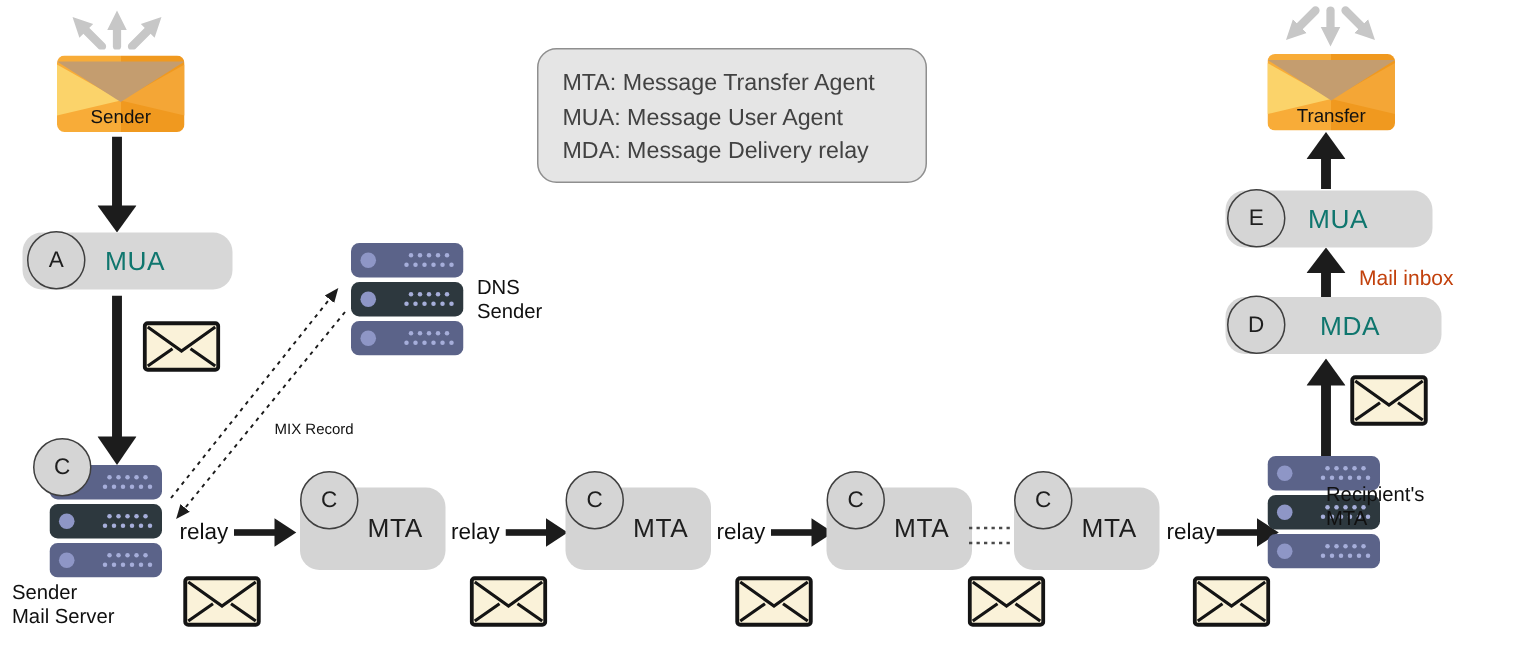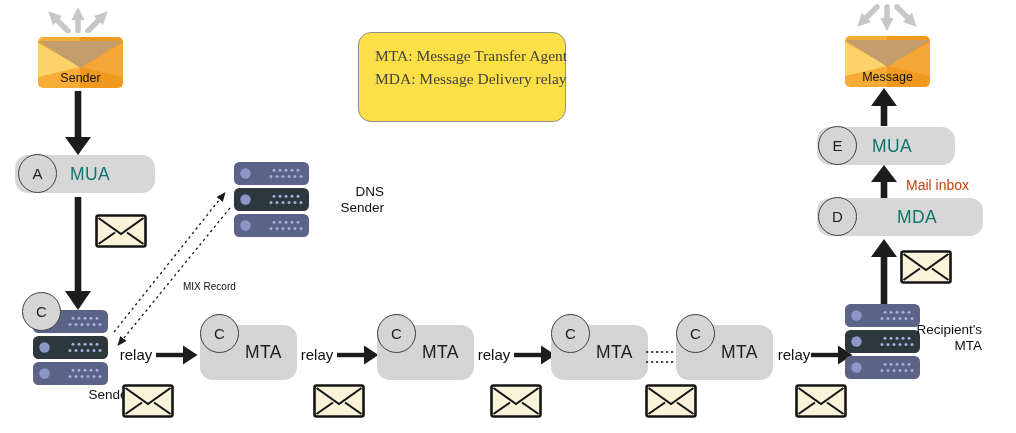--- a/index.html
+++ b/index.html
@@ -17,30 +17,30 @@
     position:absolute;width:97px;height:55px;background:#d4d4d4;border-radius:13px;
     display:flex;align-items:center;justify-content:center;box-sizing:border-box;padding-left:30px;
   }
   .mta .lbl{font-size:17.5px;letter-spacing:.4px;color:#1e1e1e;}
   .badge{
     position:absolute;width:39px;height:39px;border-radius:50%;
     background:#d5d5d5;border:1.6px solid #3f3f3f;box-sizing:border-box;
     display:flex;align-items:center;justify-content:center;
     font-size:15px;color:#1e1e1e;
   }
-  .small-label{font-size:13.5px;line-height:1.22;color:#101010;text-align:right;}
+  .small-label{font-size:13.5px;line-height:1.22;color:#101010;text-align:left;}
   .relay{position:absolute;font-size:15px;color:#101010;width:44px;text-align:center;}
   .env-label{
     position:absolute;left:0;right:0;bottom:3px;text-align:center;
     font-size:12.5px;color:#111;
   }
   .legend{
-    position:absolute;left:358px;top:32px;width:208px;height:90px;
-    border:1.5px solid #8f8f8f;border-radius:13px;background:#fde047;
-    box-sizing:border-box;padding:12px 0 0 16px;font-family:Liberation Serif, serif;
+    position:absolute;left:358px;top:32px;width:260px;height:90px;
+    border:1.5px solid #8f8f8f;border-radius:13px;background:#e5e5e5;
+    box-sizing:border-box;padding:12px 0 0 16px;
   }
   .legend div{font-size:15.5px;line-height:22.5px;color:#424242;white-space:nowrap;}
 </style>
 </head>
 <body>
 
 <div id="stage">
 
   <svg width="0" height="0" style="position:absolute" aria-hidden="true">
     <defs>
@@ -166,20 +166,21 @@
             <circle cx="55" cy="14.5" r="1.5"></circle>
             <circle cx="61" cy="14.5" r="1.5"></circle>
             <circle cx="67" cy="14.5" r="1.5"></circle>
         </g>
       </g>
     </svg>
   </div>
   <div class="badge" style="left:22px;top:292px">C</div>
   <div class="abs small-label" style="left:8px;top:387px;width:124px">
     <div>Sender</div>
+    <div>Mail Server</div>
   </div>
 
   <div class="abs" style="left:234px;top:162px">
     <svg width="75" height="75">
       <g>
         <rect y="0" width="75" height="23" rx="5.5" fill="#5b6389"></rect>
         <circle cx="11.5" cy="11.5" r="5.2" fill="#8e96c6"></circle>
         <g fill="#a6aeda">
           <circle cx="40" cy="8.2" r="1.5"></circle>
             <circle cx="46" cy="8.2" r="1.5"></circle>
@@ -230,20 +231,21 @@
       </g>
     </svg>
   </div>
   <div class="abs small-label" style="left:318px;top:184px;width:66px">
     <div>DNS</div>
     <div>Sender</div>
   </div>
 
   <div class="legend">
     <div>MTA: Message Transfer Agent</div>
+    <div>MUA: Message User Agent</div>
     <div>MDA: Message Delivery relay</div>
   </div>
 
   <span class="relay" style="left:114px;top:346px">relay</span>
   <div class="abs" style="left:156px;top:345px">
     <svg width="42" height="20">
         <rect x="0" y="7.8" width="28" height="4.4" fill="#1c1c1c"></rect>
         <polygon points="27,0.5 41.5,10 27,19.5" fill="#1c1c1c"></polygon>
       </svg>
   </div>
@@ -402,21 +404,21 @@
     </svg>
   </div>
   <div class="abs" style="left:900px;top:250px">
     <svg width="52" height="34">
       <rect x="1.5" y="1.5" width="49" height="31" rx="2" fill="#faf2d9" stroke="#141414" stroke-width="2.6"></rect>
       <path d="M3.5,4 L26,20 L48.5,4" fill="none" stroke="#141414" stroke-width="2.1"></path>
       <path d="M3.5,30 L20,18.5 M48.5,30 L32,18.5" fill="none" stroke="#141414" stroke-width="2.1"></path>
     </svg>
   </div>
 
-  <div class="pill" style="left:817px;top:198px;width:166px;padding-left:80px">
+  <div class="pill" style="left:817px;top:198px;width:144px;padding-left:63px">
     <span class="lbl">MDA</span>
   </div>
   <div class="badge" style="left:818px;top:197px">D</div>
 
   <div class="abs" style="left:871px;top:165px">
     <svg width="26" height="33">
       <polygon points="0,17 13,0 26,17" fill="#1c1c1c"></polygon>
       <rect x="9.7" y="16" width="6.6" height="17" fill="#1c1c1c"></rect>
     </svg>
   </div>
@@ -436,21 +438,21 @@
 
   <div class="abs" style="left:845px;top:36px;width:85px;height:51px">
     <svg width="85" height="51">
       <g clip-path="url(#oclip)">
         <rect width="85" height="51" fill="url(#og)"></rect>
         <polygon points="0,6 42.5,30 0,40" fill="#fbd36a"></polygon>
         <polygon points="85,6 42.5,30 85,40" fill="#f4a636"></polygon>
         <polygon points="0,4 85,4 42.5,31" fill="#c49d6f"></polygon>
       </g>
     </svg>
-    <span class="env-label">Message</span>
+    <span class="env-label">Transfer</span>
   </div>
 
   <div class="abs" style="left:839px;top:3px">
     <svg width="96" height="30">
       <line x1="38" y1="4" x2="24" y2="18" stroke="#c7c7c7" stroke-width="5.5" stroke-linecap="round" marker-end="url(#mk-gray)"></line>
       <line x1="48" y1="4" x2="48" y2="20" stroke="#c7c7c7" stroke-width="5.5" stroke-linecap="round" marker-end="url(#mk-gray)"></line>
       <line x1="58" y1="4" x2="72" y2="18" stroke="#c7c7c7" stroke-width="5.5" stroke-linecap="round" marker-end="url(#mk-gray)"></line>
     </svg>
   </div>
 

